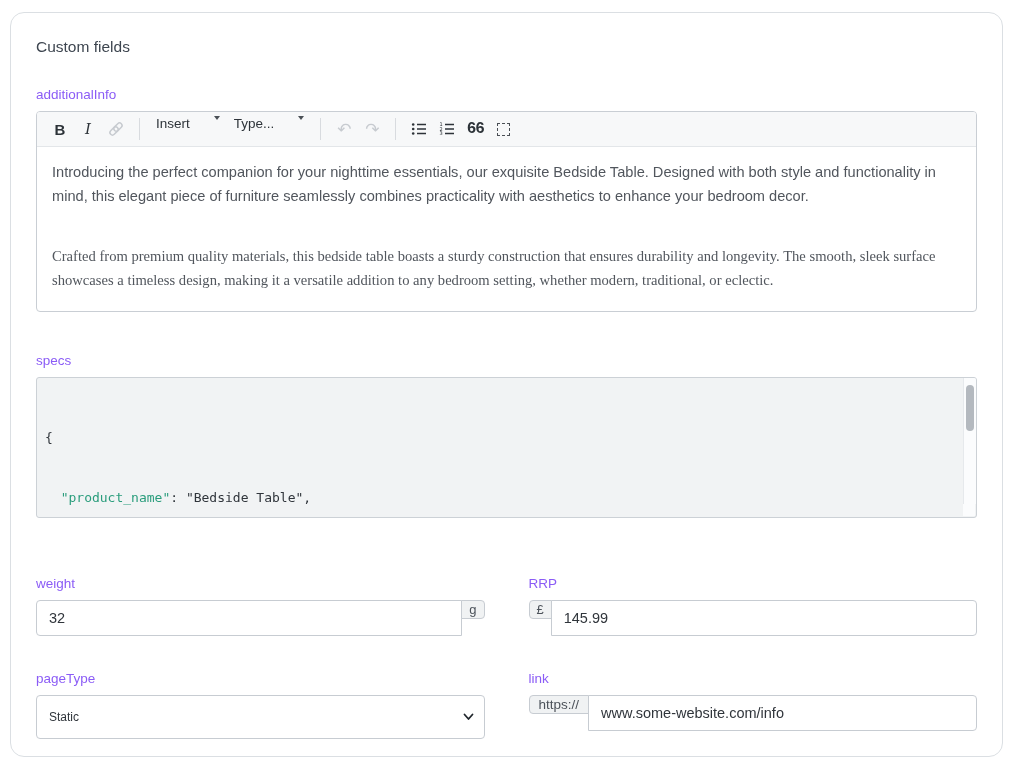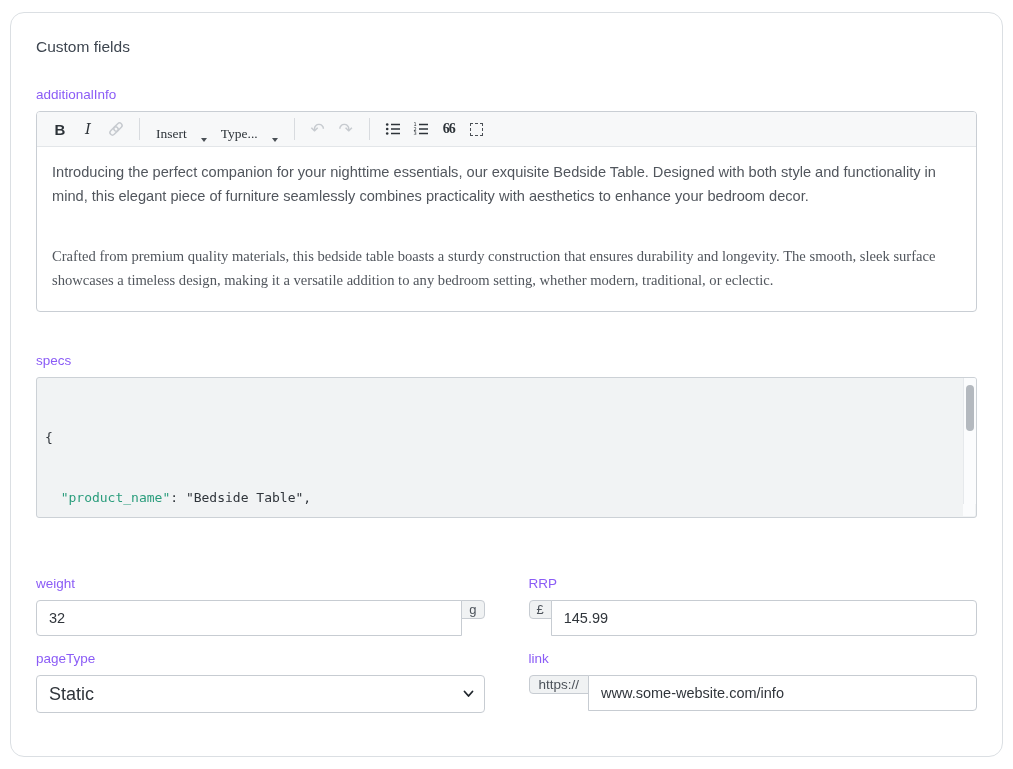--- a/index.html
+++ b/index.html
@@ -34,31 +34,31 @@
   .tb-btn {
     min-width: 26px; height: 26px; border: none; background: transparent;
     display: inline-flex; align-items: center; justify-content: center;
     font-size: 15px; color: #2d3339; cursor: pointer; padding: 0 3px;
     border-radius: 3px; font-family: "Liberation Sans", sans-serif;
   }
   .tb-btn.bold { font-weight: 700; }
   .tb-btn.italic { font-family: "DejaVu Serif", serif; font-style: italic; }
   .tb-btn.disabled { color: #c7cbd0; }
   .tb-drop {
-    display: inline-flex; align-items: flex-end; gap: 14px; font-size: 13.5px;
+    display: inline-flex; align-items: flex-start; gap: 24px; font-size: 13.5px;
     color: #2d3339; padding: 0 6px; height: 26px; background: transparent;
-    border: none; cursor: pointer; font-family: Liberation Serif, serif;
+    border: none; cursor: pointer; font-family: Liberation Sans, sans-serif;
   }
   .caret {
     width: 0; height: 0; border-left: 3.5px solid transparent;
     border-right: 3.5px solid transparent; border-top: 4px solid #4a5056;
   }
   .tb-sep { width: 1px; height: 22px; background: #d8dbdf; margin: 0 8px; }
   .glyph-undo, .glyph-redo { font-size: 17px; line-height: 1; }
-  .glyph-quote { font-family: Liberation Serif, serif; font-weight: 700; font-size: 14px; letter-spacing: -1px; text-align: right; }
+  .glyph-quote { font-family: Liberation Mono, monospace; font-weight: 700; font-size: 16px; letter-spacing: -1px; text-align: right; }
   .dashed-square { width: 13px; height: 13px; border: 1.5px dashed #4a4f55; display:inline-block; }
   .rte-content { padding: 13px 15px; font-size: 14.6px; line-height: 24px; color: #51565d; }
   .rte-content p { margin: 0; }
   .rte-content p + p { margin-top: 36px; font-family: Liberation Serif, serif; }
 
   
   .specs-section { margin-top: 41px; }
   .code-box {
     position: relative; height: 141px; background: #f1f3f4;
     border: 1px solid #ccd1d6; border-radius: 3px; overflow: hidden;
@@ -72,43 +72,43 @@
   }
   .vthumb {
     position: absolute; top: 7px; left: 2px; width: 8px; height: 46px;
     border-radius: 4px; background: #b4b9bf; cursor: pointer;
   }
   .resize-corner { position: absolute; right: 1px; bottom: 1px; width: 12px; height: 12px; background: #fbfcfd; cursor: nwse-resize; }
 
   
   .row { display: grid; grid-template-columns: 1fr 1fr; column-gap: 44px; }
   .row-1 { margin-top: 58px; }
-  .row-2 { margin-top: 32px; }
+  .row-2 { margin-top: 52px; }
   .igroup { display: flex; height: 19px; }
   .text-input {
     height: 36px; width: 100%; border: 1px solid var(--ctl-border); border-radius: 4px;
     font-size: 14.5px; color: #30353b; padding: 0 12px; outline: none; background: #fff;
     font-family: "Liberation Sans", sans-serif;
   }
   .igroup .text-input { flex: 1 1 auto; min-width: 0; }
   .igroup .text-input.has-suffix { border-top-right-radius: 0; border-bottom-right-radius: 0; }
   .igroup .text-input.has-prefix { border-top-left-radius: 0; border-bottom-left-radius: 0; }
   .addon {
     display: flex; align-items: center; justify-content: center;
     background: #f0f2f3; border: 1px solid var(--ctl-border);
     font-size: 13px; color: #4c525a; padding: 0 7px; white-space: nowrap;
   }
   .addon.suffix { border-left: 0; margin-left: -1px; border-radius: 0 4px 4px 0; border-left: 1px solid var(--ctl-border); }
   .addon.prefix { margin-right: -1px; border-radius: 4px 0 0 4px; border-right: 1px solid var(--ctl-border); }
   .addon.protocol { font-size: 13.5px; padding: 0 9px; }
   .select-wrap { position: relative; }
   select.page-select {
-    -webkit-appearance: none; appearance: none; width: 100%; height: 38px;
+    -webkit-appearance: none; appearance: none; width: 100%; height: 44px;
     border: 1px solid var(--ctl-border); border-radius: 4px; background: #fff;
-    font-size: 18px; color: #30353b; padding: 0 30px 0 12px; outline: none;
+    font-size: 12px; color: #30353b; padding: 0 30px 0 12px; outline: none;
     font-family: "Liberation Sans", sans-serif; cursor: pointer;
   }
   .select-chevron { position: absolute; right: 10px; top: 50%; transform: translateY(-50%); pointer-events: none; }
   svg { display: block; }
 </style>
 </head>
 <body>
 
 <div class="panel">
   <h2 class="panel-title">Custom fields</h2>

